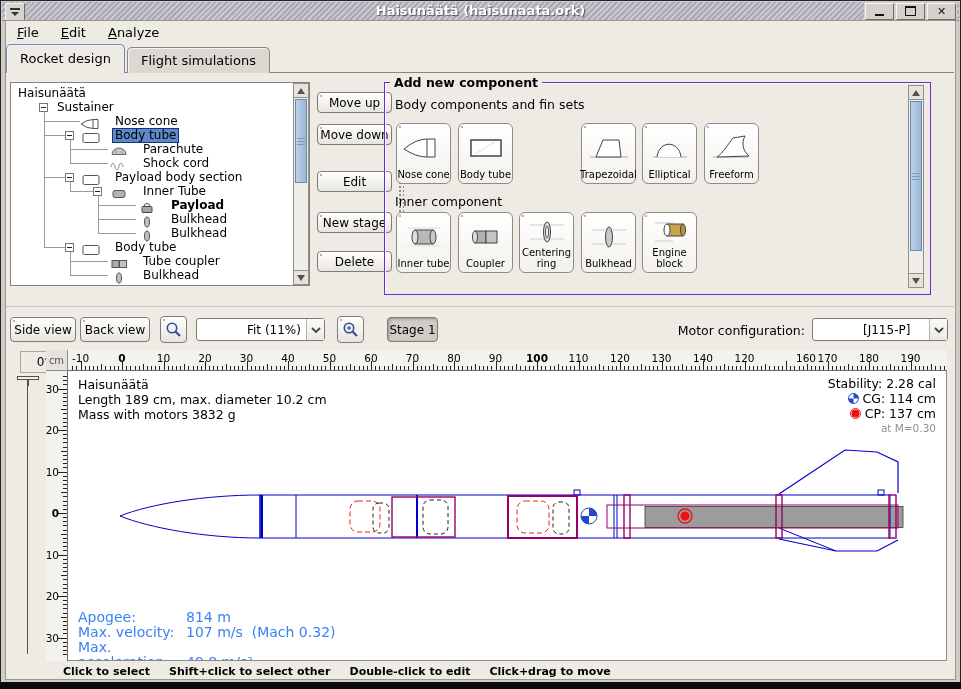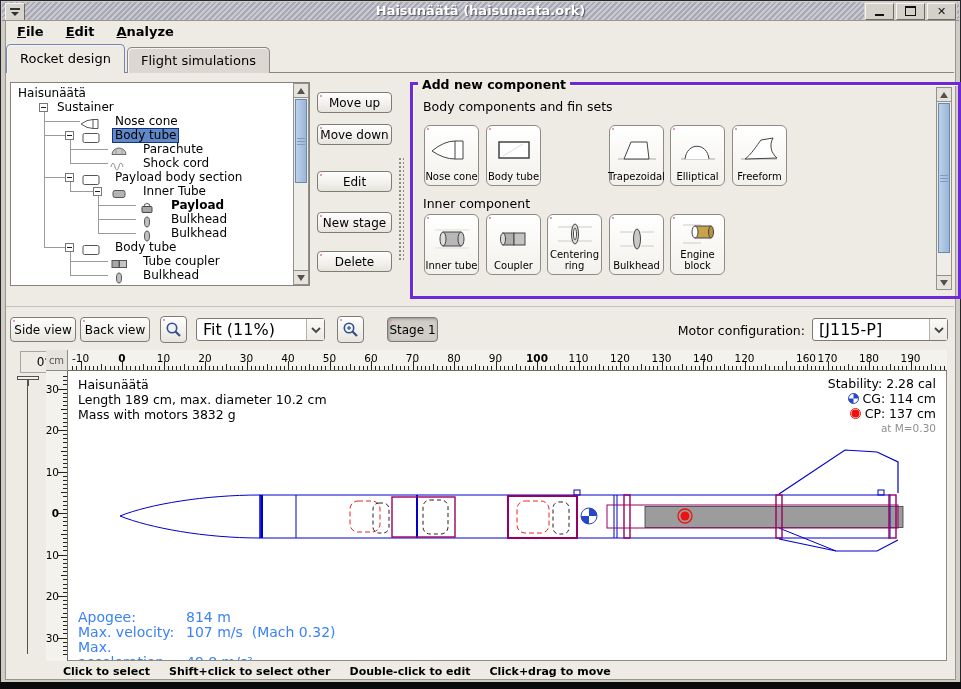--- a/index.html
+++ b/index.html
@@ -9,56 +9,56 @@
   .title-text{position:absolute;left:0;right:0;top:1px;text-align:center;color:#fff;font-weight:bold;font-size:13px;text-shadow:1px 1px 1px #50505a;}
   .sysmenu{position:absolute;left:3px;top:1px;width:18px;height:16px;background:#d8d5ce;border:1px solid;border-color:#f4f2ee #6e6b64 #6e6b64 #f4f2ee;display:flex;align-items:center;justify-content:center;}
   .win-controls{position:absolute;right:2px;top:0;height:18px;background:#d4d1ca;display:flex;align-items:center;padding:0 1px;gap:2px;}
   .wbtn{width:27px;height:15px;background:#d4d1ca;border:1px solid;border-color:#f6f4f0 #6e6b64 #6e6b64 #f6f4f0;display:flex;align-items:center;justify-content:center;font-size:11px;font-weight:bold;color:#111;}
   .g-min{width:9px;height:8px;border-bottom:2px solid #111;}
   .g-max{width:9px;height:7px;border:1px solid #111;border-top:2px solid #111;}
   
   .content-bg{position:absolute;left:5px;top:20px;width:951px;height:660px;background:#eeebe5;border:1px solid #9a968e;box-sizing:border-box;}
   .bottom-strip{position:absolute;left:0;top:682px;width:961px;height:7px;background:#0a0a0c;}
   
-  .menubar{position:absolute;left:8px;top:21px;height:21px;display:flex;align-items:center;font-weight:bold;}
+  .menubar{position:absolute;left:8px;top:21px;height:21px;display:flex;align-items:flex-end;}
   .menu-item{padding:2px 9px;font-size:13px;margin-right:4px;}
   
   .tabbar{position:absolute;left:6px;top:44px;height:29px;display:flex;align-items:flex-end;z-index:3;}
   .tab{border:1px solid #8a8780;border-bottom:none;border-radius:5px 5px 0 0;padding:0 13px;background:#dcd8d1;height:25px;line-height:25px;font-size:13px;margin-right:2px;box-shadow:inset 1px 1px 0 #f6f4f0;}
   .tab.active{background:#eeebe5;height:28px;line-height:28px;border-color:#7285bc;}
   .content-line{position:absolute;left:6px;top:72px;width:948px;height:1px;background:#8a8780;z-index:1;}
   
   .tree-panel{position:absolute;left:10px;top:82px;width:300px;height:204px;background:#fff;border:1px solid #85827a;box-sizing:border-box;overflow:hidden;}
   .tree-label{position:absolute;height:13px;line-height:13px;font-size:12px;white-space:nowrap;padding:0 2px;}
   .tree-label.selected{background:#5f88c9;border:1px solid #14357c;margin:-1px;color:#000;}
   .tree-line{position:absolute;background:#9a9a9a;}
   .expander{position:absolute;width:9px;height:9px;background:#fff;border:1px solid #777;box-sizing:border-box;}
   .expander::after{content:"";position:absolute;left:1px;top:3px;width:5px;height:1px;background:#222;}
   .tree-icon{position:absolute;width:22px;height:12px;}
   
   .btn{position:absolute;background:linear-gradient(#fefefd,#f2f0ec 60%,#e7e4de);border:1px solid #7f7c75;border-radius:4px;font-size:12px;display:flex;align-items:center;justify-content:center;cursor:default;box-sizing:border-box;}
   .btn::before{content:"";position:absolute;left:2px;top:2px;width:2px;height:2px;background:#dc9cc8;}
   .btn.pressed{background:#d0cdc6;box-shadow:inset 1px 1px 3px rgba(0,0,0,.3);}
   .v-splitter{position:absolute;left:398px;top:157px;width:6px;height:105px;background:repeating-radial-gradient(circle at 2px 2px,#8f8c85 0 .8px,transparent 1px 4px);background-size:4px 4px;}
   
-  .groupbox{position:absolute;left:410px;top:82px;width:545px;height:211px;border:3px solid #6d28d9;box-shadow:inset 1px 1px 0 #fbfaf7;}
+  .groupbox{position:absolute;left:384px;top:82px;width:545px;height:211px;border:1px solid #6d28d9;box-shadow:inset 1px 1px 0 #fbfaf7;}
   .groupbox-title{position:absolute;left:5px;top:-8px;background:#eeebe5;padding:0 4px;font-weight:bold;font-size:12.5px;}
   .grp-label{position:absolute;font-size:12.5px;}
   .comp-btn{position:absolute;width:55px;height:61px;border:1px solid #8f8c85;border-radius:6px;background:linear-gradient(#ffffff,#f3f1ec);display:flex;flex-direction:column;align-items:center;justify-content:flex-end;padding-bottom:3px;box-sizing:border-box;}
   .comp-btn::before{content:"";position:absolute;left:2px;top:2px;width:2px;height:2px;background:#dc9cc8;}
   .comp-icon{flex:1;display:flex;align-items:center;justify-content:center;width:100%;}
   .comp-label{font-size:10px;line-height:10.5px;text-align:center;}
   
   .sbar{position:absolute;width:16px;border:1px solid #94918a;background:#efede8;box-sizing:border-box;}
   .sb-btn{position:absolute;left:0px;width:14px;height:14px;background:#e6e3dd;border-bottom:1px solid #94918a;display:flex;align-items:center;justify-content:center;box-sizing:border-box;}
   .sb-btn.down{border-bottom:none;border-top:1px solid #94918a;}
   .sb-thumb{position:absolute;left:1px;width:12px;background:linear-gradient(90deg,#bdd2ea,#9ab5d8);border:1px solid #6c88aa;box-sizing:border-box;display:flex;align-items:center;justify-content:center;}
   .sb-thumb div{width:8px;height:7px;background:repeating-linear-gradient(#7f9cc0 0 1px,transparent 1px 3px);}
   
-  .combo{position:absolute;background:#fff;border:1px solid #7d7a73;border-radius:3px;display:flex;align-items:center;font-size:16px;box-sizing:border-box;}
+  .combo{position:absolute;background:#fff;border:1px solid #7d7a73;border-radius:3px;display:flex;align-items:center;font-size:12px;box-sizing:border-box;padding-left:44px;}
   .combo .val{flex:1;padding:0 6px;white-space:nowrap;overflow:hidden;}
   .combo .arrow-btn{width:17px;height:100%;border-left:1px solid #b5b2aa;display:flex;align-items:center;justify-content:center;background:linear-gradient(#fbfaf8,#eceae5);}
   .tb-label{position:absolute;font-size:12.5px;}
   
   .panel-split{position:absolute;left:6px;top:306px;width:948px;height:2px;background:linear-gradient(#b5b1a9,#fbfaf7);}
   .rot-box{position:absolute;left:20px;top:351px;width:45px;height:20px;border:1px solid #aaa69e;background:#eeebe5;font-size:12px;display:flex;align-items:center;justify-content:center;}
   .cm-box{position:absolute;left:46px;top:350px;width:22px;height:21px;background:#e6e3dd;border-right:1px solid #8f8c85;border-bottom:1px solid #8f8c85;box-sizing:border-box;font-size:10px;color:#555;display:flex;align-items:center;justify-content:center;}
   .h-ruler{position:absolute;left:68px;top:350px;width:879px;height:21px;background:#f4f2ed;border-bottom:1px solid #6f6c66;box-sizing:border-box;overflow:hidden;}
   .v-ruler{position:absolute;left:46px;top:371px;width:22px;height:290px;background:#f4f2ed;border-right:1px solid #6f6c66;box-sizing:border-box;overflow:hidden;}
   .htick{position:absolute;width:1px;background:#222;bottom:0;}

